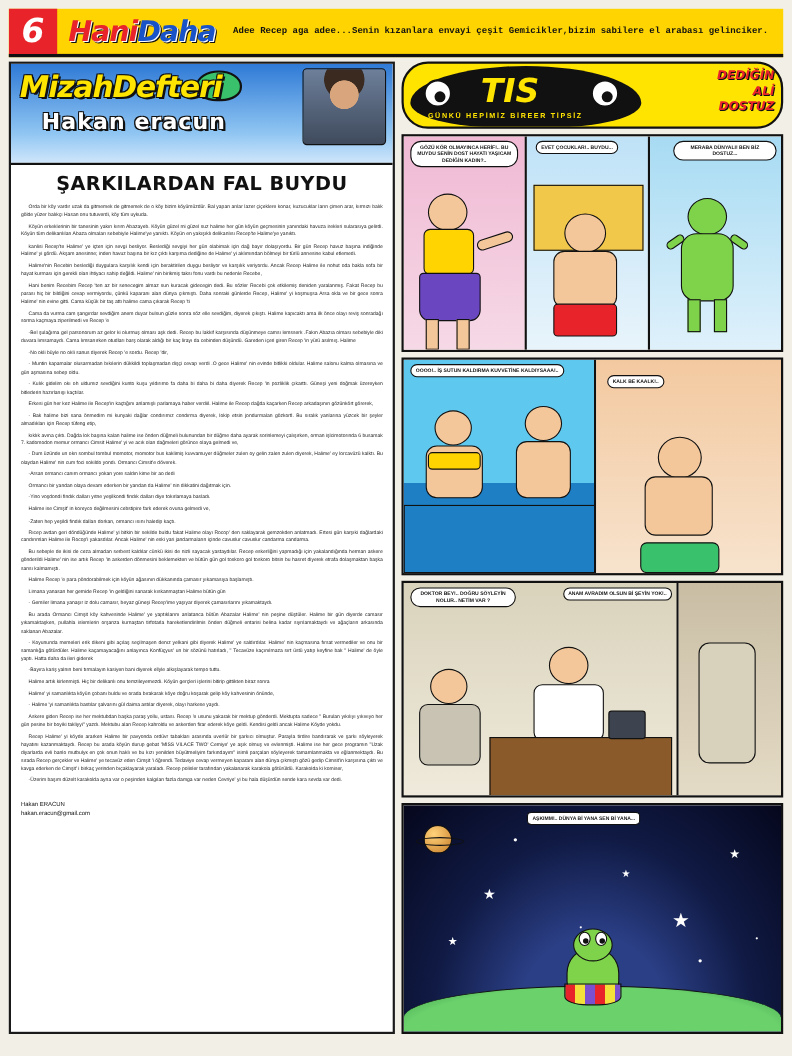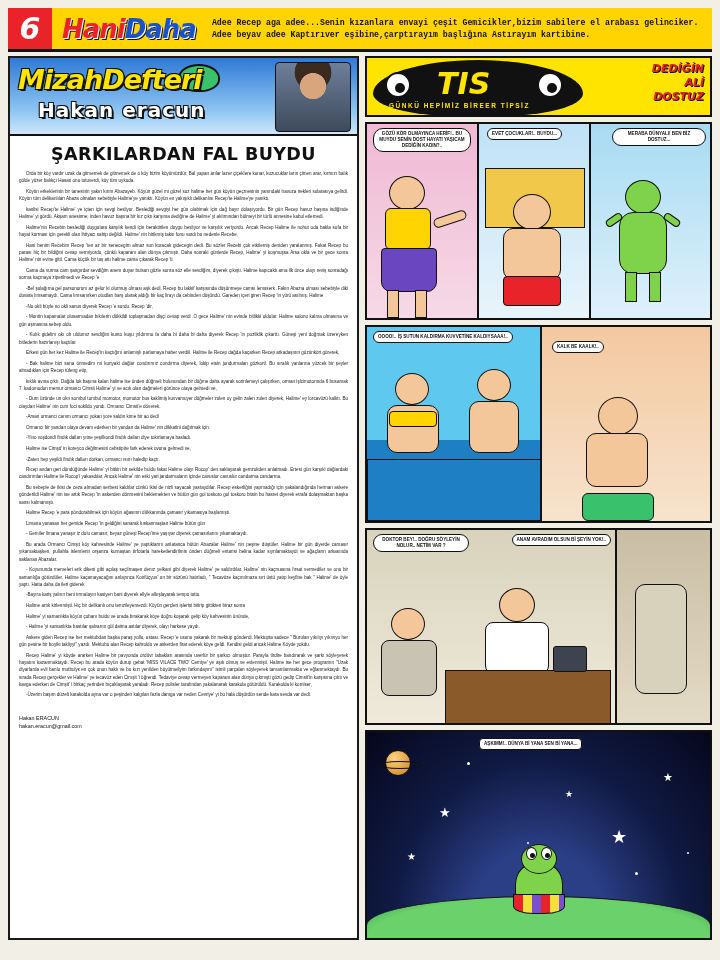--- a/index.html
+++ b/index.html
@@ -74,21 +74,21 @@
   }
   .rightcol {
     width:348px;
     display:flex;
     flex-direction:column;
     gap:5px;
   }
   
   .masthead {
     position:relative;
-    height:78px;
+    height:92px;
     background:linear-gradient(#2f7ad6,#8fc5f2 70%,#cfe6fb);
     border-bottom:2px solid #111;
     overflow:hidden;
   }
   .mast-title {
     position:absolute;
     left:8px; top:6px;
     font-size:27px;
     font-weight:bold;
     font-style:italic;
@@ -151,20 +151,21 @@
   }
   
   .panel {
     border:2px solid #111;
     position:relative;
     overflow:hidden;
   }
   .panel-header {
     height:62px;
     background:#ffe400;
+    border-radius:24px;
   }
   .tis-logo {
     position:absolute;
     left:6px; top:2px;
     width:210px; height:56px;
     background:#111;
     border-radius:50% 50% 40% 40% / 60% 60% 40% 40%;
   }
   .tis-text {
     position:absolute;
@@ -294,21 +295,20 @@
 
 <div class="page">
 
   <div class="topbar">
     <div class="pagenum">6</div>
     <div class="maglogo">
       <span>Hani</span><span class="b">Daha</span>
     </div>
     <div class="topverse">
       <div>Adee Recep aga adee...Senin kızanlara envayi çeşit Gemicikler,bizim sabilere el arabası gelinciker.</div>
-      <div>Adee beyav adee Kaptırıver eşibine,çarptırayım başlığına Astırayım kartibine.</div>
     </div>
   </div>
 
   <div class="body">
 
     <div class="leftcol">
 
       <div class="masthead">
         <div class="mast-blob"></div>
         <div class="mast-title">MizahDefteri</div>

